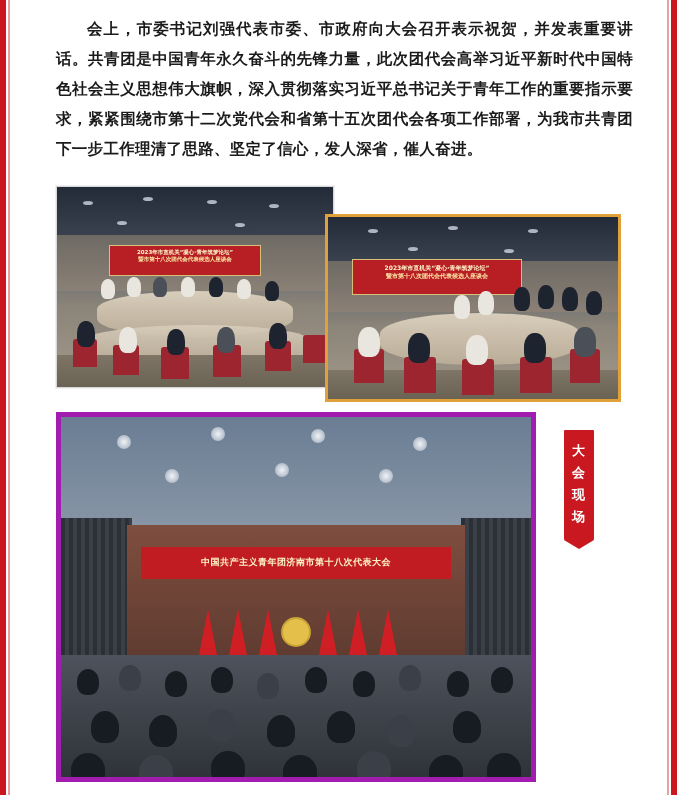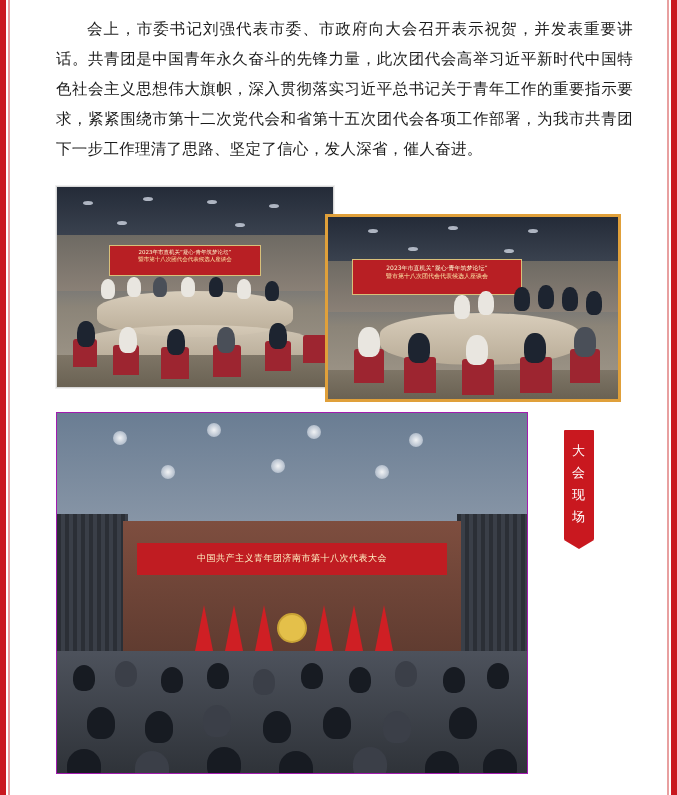--- a/index.html
+++ b/index.html
@@ -40,20 +40,21 @@
   }
   .edge-rule.left .inner { left: 8px; }
   .edge-rule.right .inner { right: 8px; }
 
   .content {
     position: absolute;
     left: 18px;
     top: 0;
     width: 641px;
     height: 570px;
+    font-weight: bold;
   }
 
   
   .paragraph {
     margin: 0;
     padding: 14px 26px 0 38px;
     font-family: "DejaVu Sans", "Liberation Sans", sans-serif;
     font-size: 15.5px;
     line-height: 30px;
     color: #1b1b1b;
@@ -92,21 +93,21 @@
     border: 3px solid #e0a03a;
     z-index: 3;
   }
   
   .photo-3 {
     position: absolute;
     left: 38px;
     top: 0;
     width: 470px;
     height: 360px;
-    border: 1px solid #a21caf;
+    border: 5px solid #a21caf;
     background: #22c55e;
     overflow: hidden;
   }
   .photo-block {
     position: relative;
     margin-top: 16px;
     height: 368px;
   }
 
   

